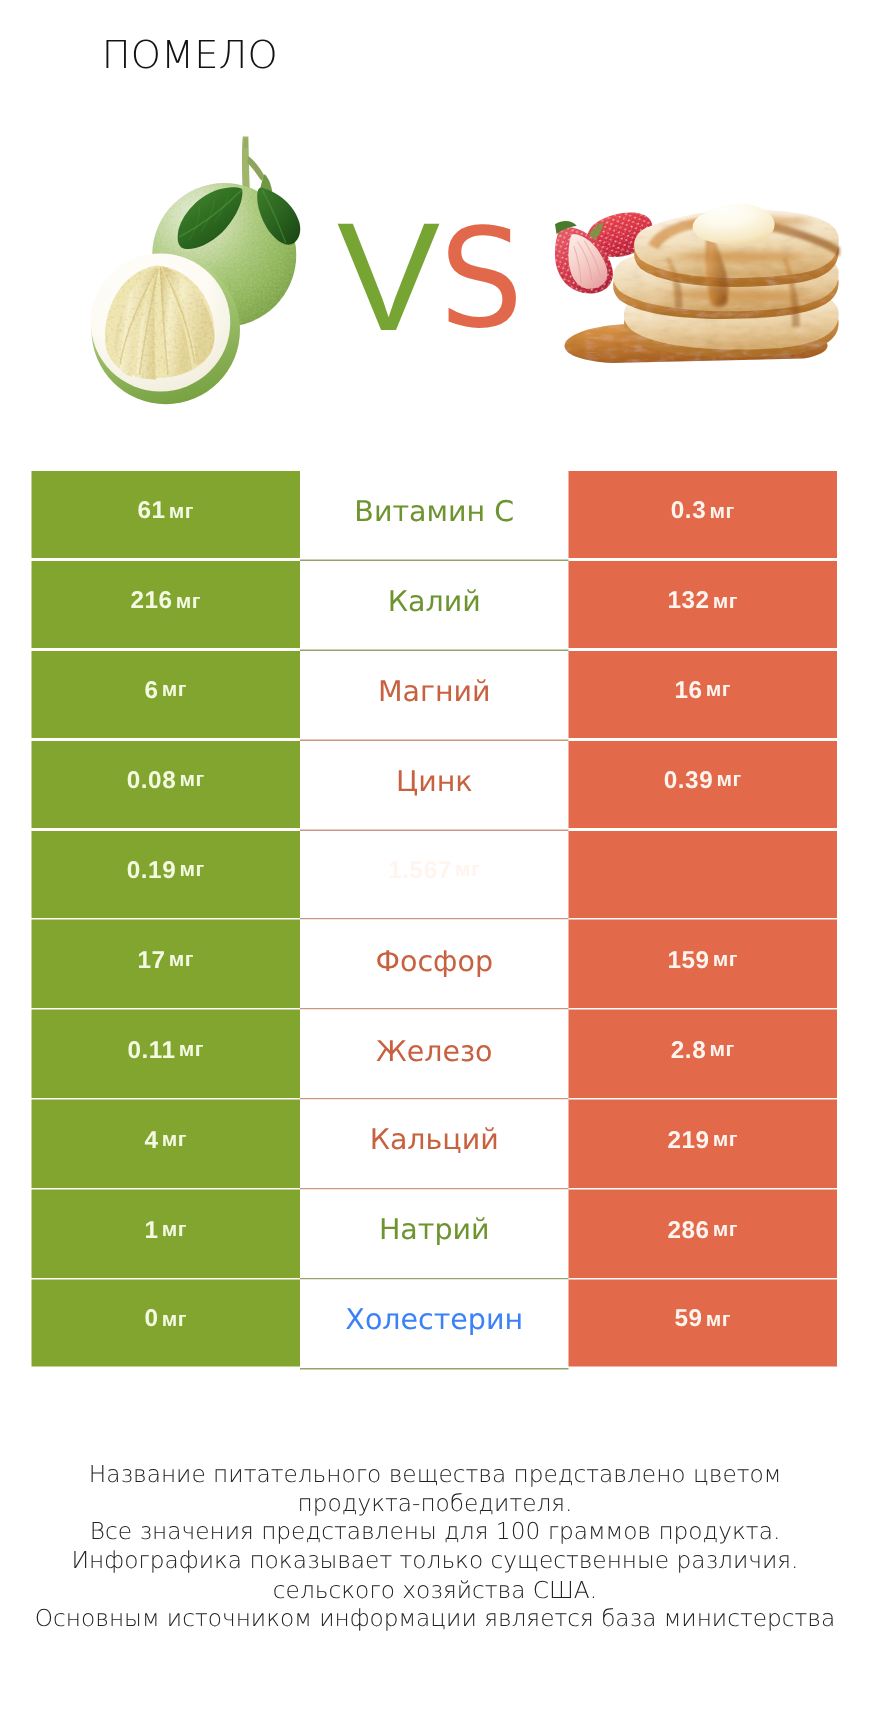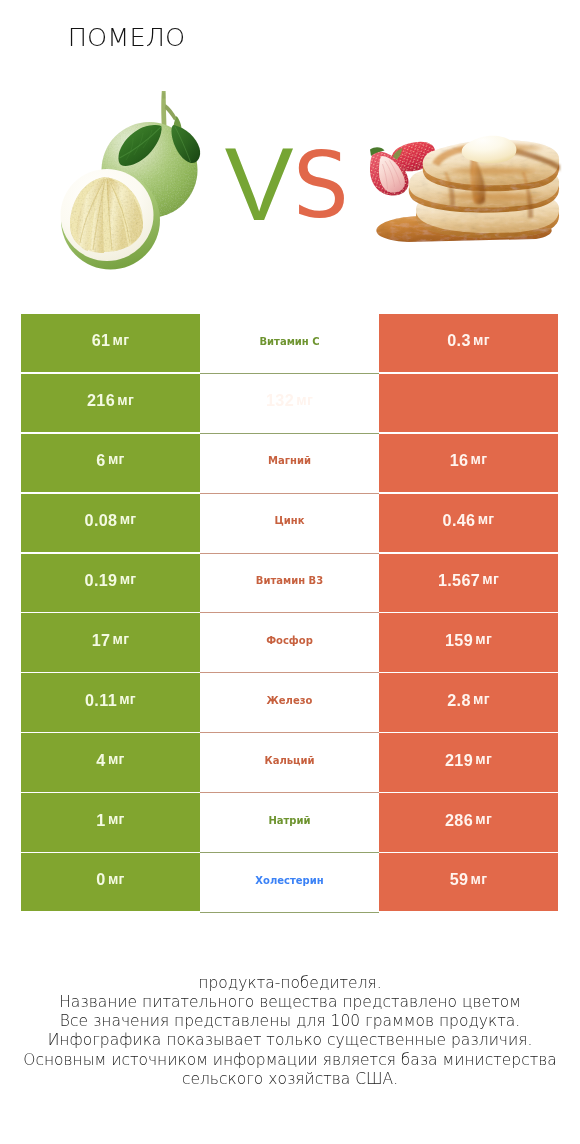--- a/index.html
+++ b/index.html
@@ -30,21 +30,21 @@
   .table{position:absolute;left:21px;top:314px;width:537px;}
   .row{position:relative;height:59.9px;display:flex;}
   .cell{display:flex;align-items:center;justify-content:center;box-sizing:border-box;height:58.4px;line-height:1;}
   .cL{width:179px;color:#f4fae2;}
   .cM{width:179px;background:#ffffff;}
   .cR{width:179px;color:#fff4ee;}
   .swatch{position:absolute;left:0;top:0;width:179px;height:58.4px;}
   .swatchR{position:absolute;left:358px;top:0;width:179px;height:58.4px;}
   .val{font-size:16.2px;font-weight:bold;letter-spacing:.35px;position:relative;z-index:2;line-height:1;top:-2.7px;}
   .unit{font-size:14px;font-weight:bold;margin-left:2.2px;letter-spacing:0.3px;position:relative;z-index:2;line-height:1;top:-3.5px;}
-  .lbl{font-family:"DejaVu Sans",sans-serif;font-size:10px;font-weight:700;letter-spacing:0;line-height:1;position:relative;top:-1.5px;}
+  .lbl{font-family:"DejaVu Sans",sans-serif;font-size:19px;font-weight:400;letter-spacing:0;line-height:1;position:relative;top:-1.5px;}
   .mline{position:absolute;left:179px;width:179px;height:1px;}
 
   
   .foot{position:absolute;left:0;top:0;width:580px;text-align:center;
         font-family:"DejaVu Sans",sans-serif;font-weight:200;
         font-size:15.5px;color:#222222;line-height:19.3px;letter-spacing:0;}
 </style>
 </head>
 <body>
 
@@ -300,20 +300,23 @@
         </div>
         <div class="mline" style="top:58.9px;background:#93a36d"></div>
       </div>
       <div class="row">
         <div class="swatch" style="background:#81a52f"></div>
         <div class="swatchR" style="background:#e2694a"></div>
         <div class="cell cL">
           <span class="val">216</span>
           <span class="unit">мг</span>
         </div>
+        <div class="cell cM">
+          <span class="lbl" style="color:#6e9430">Калий</span>
+        </div>
         <div class="cell cR">
           <span class="val">132</span>
           <span class="unit">мг</span>
         </div>
         <div class="mline" style="top:58.9px;background:#93a36d"></div>
       </div>
       <div class="row">
         <div class="swatch" style="background:#81a52f"></div>
         <div class="swatchR" style="background:#e2694a"></div>
         <div class="cell cL">
@@ -333,34 +336,31 @@
         <div class="swatch" style="background:#81a52f"></div>
         <div class="swatchR" style="background:#e2694a"></div>
         <div class="cell cL">
           <span class="val">0.08</span>
           <span class="unit">мг</span>
         </div>
         <div class="cell cM">
           <span class="lbl" style="color:#c7613f">Цинк</span>
         </div>
         <div class="cell cR">
-          <span class="val">0.46</span>
+          <span class="val">0.39</span>
           <span class="unit">мг</span>
         </div>
         <div class="mline" style="top:58.9px;background:#cb9784"></div>
       </div>
       <div class="row">
         <div class="swatch" style="background:#81a52f"></div>
         <div class="swatchR" style="background:#e2694a"></div>
         <div class="cell cL">
           <span class="val">0.19</span>
           <span class="unit">мг</span>
-        </div>
-        <div class="cell cM">
-          <span class="lbl" style="color:#c7613f">Витамин B3</span>
         </div>
         <div class="cell cR">
           <span class="val">1.567</span>
           <span class="unit">мг</span>
         </div>
         <div class="mline" style="top:58.9px;background:#cb9784"></div>
       </div>
       <div class="row">
         <div class="swatch" style="background:#81a52f"></div>
         <div class="swatchR" style="background:#e2694a"></div>
@@ -436,20 +436,20 @@
           <span class="lbl" style="color:#3b82f6">Холестерин</span>
         </div>
         <div class="cell cR">
           <span class="val">59</span>
           <span class="unit">мг</span>
         </div>
         <div class="mline" style="top:58.9px;background:#93a36d"></div>
       </div>
     </div>
   <div class="foot" id="foot" style="top:973.5px">
+      <div>Название питательного вещества представлено цветом</div>
       <div>продукта-победителя.</div>
-      <div>Название питательного вещества представлено цветом</div>
       <div>Все значения представлены для 100 граммов продукта.</div>
       <div>Инфографика показывает только существенные различия.</div>
+      <div>сельского хозяйства США.</div>
       <div>Основным источником информации является база министерства</div>
-      <div>сельского хозяйства США.</div>
     </div>
 </div>
 
 </body></html>

